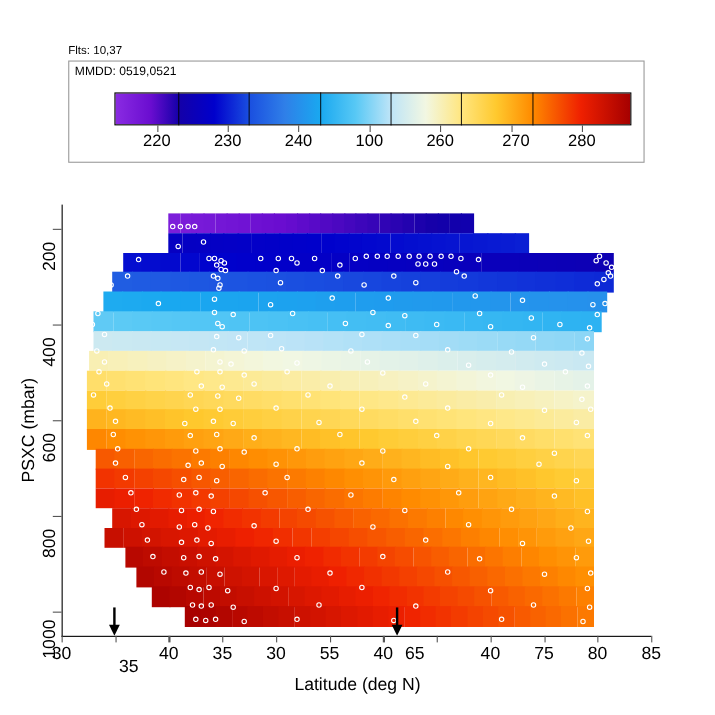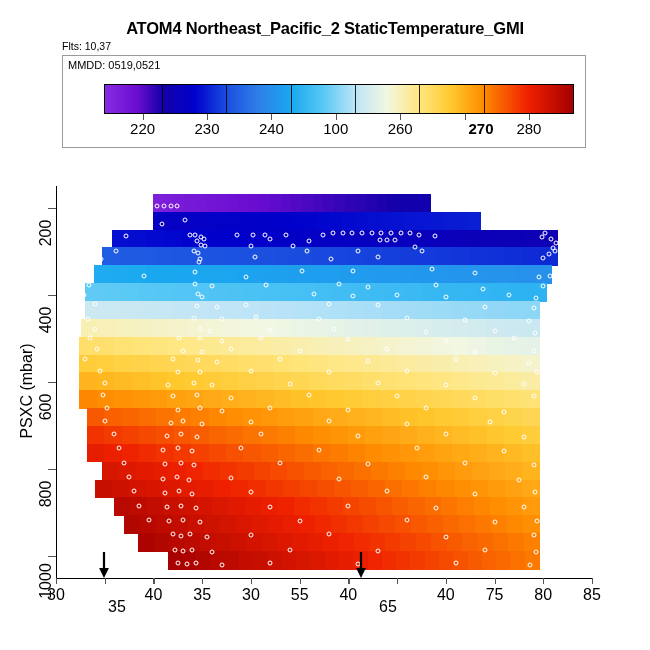--- a/index.html
+++ b/index.html
@@ -59,21 +59,20 @@
     position:absolute;left:-53px;top:382px;width:160px;text-align:center;font-size:16px;
     transform:rotate(-90deg);transform-origin:50% 50%;
   }
   .arrow{position:absolute;width:13px;height:26px;transform:translateX(-50%);}
 </style>
 </head>
 <body>
 
 <div class="root">
 
-  <div id="chart-title">ATOM4 Northeast_Pacific_2 StaticTemperature_GMI</div>
   <div id="flights-label">Flts: 10,37</div>
 
   <div id="colorbar-panel">
     <div id="mmdd-label">MMDD: 0519,0521</div>
     <div id="colorbar-wrap">
       <div id="colorbar-gradient" style="background: linear-gradient(to right, rgb(138, 43, 226) 0%, rgb(106, 13, 208) 6.85%, rgb(20, 0, 168) 12.33%, rgb(0, 0, 204) 19.18%, rgb(26, 79, 224) 26.03%, rgb(47, 127, 232) 32.88%, rgb(25, 168, 240) 39.73%, rgb(87, 200, 245) 46.58%, rgb(189, 228, 247) 53.42%, rgb(242, 247, 226) 60.27%, rgb(255, 230, 128) 67.12%, rgb(255, 201, 46) 73.97%, rgb(255, 140, 0) 80.82%, rgb(239, 32, 0) 90.41%, rgb(165, 0, 0) 100%);"></div>
     <div class="cb-sep" style="left: 57.9452px;"></div>
         <div class="cb-sep" style="left: 122.329px;"></div>
         <div class="cb-sep" style="left: 186.712px;"></div>
         <div class="cb-sep" style="left: 251.096px;"></div>
@@ -83,21 +82,21 @@
         <div class="cb-ticklabel" style="left: 38.6301px;">220</div>
         <div class="cb-tick" style="left: 103.014px;"></div>
         <div class="cb-ticklabel" style="left: 103.014px;">230</div>
         <div class="cb-tick" style="left: 167.397px;"></div>
         <div class="cb-ticklabel" style="left: 167.397px;">240</div>
         <div class="cb-tick" style="left: 231.781px;"></div>
         <div class="cb-ticklabel" style="left: 231.781px;">100</div>
         <div class="cb-tick" style="left: 296.164px;"></div>
         <div class="cb-ticklabel" style="left: 296.164px;">260</div>
         <div class="cb-tick" style="left: 360.548px;"></div>
-        <div class="cb-ticklabel" style="left: 377px; font-weight: bold;">270</div>
+        <div class="cb-ticklabel" style="left: 365px;">270</div>
         <div class="cb-tick" style="left: 424.932px;"></div>
         <div class="cb-ticklabel" style="left: 424.932px;">280</div>
       </div>
   </div>
 
   <div id="plot-frame">
     <div id="plot-canvas">
         <div class="cell" style="left: 97.0545px; top: 7.84px; width: 11.445px; height: 18.4578px; background: rgb(124, 30, 218);"></div>
         <div class="cell" style="left: 107.7px; top: 7.84px; width: 11.445px; height: 18.4578px; background: rgb(122, 28, 217);"></div>
         <div class="cell" style="left: 118.345px; top: 7.84px; width: 11.445px; height: 18.4578px; background: rgb(120, 26, 216);"></div>
@@ -897,38 +896,39 @@
         <div class="pt" style="left: 214.4px; top: 377.191px;"></div>
         <div class="pt" style="left: 302.109px; top: 378.062px;"></div>
         <div class="pt" style="left: 399.564px; top: 376.756px;"></div>
         <div class="pt" style="left: 473.629px; top: 378.933px;"></div>
       </div>
   </div>
 
   <div id="axis-x-line"></div>
   <div id="axis-y-line"></div>
 
+  <div id="axis-x-title">Latitude (deg N)</div>
   <div id="axis-y-title">PSXC (mbar)</div>
 
 <div class="xtick" style="left: 56px;"></div>
     <div class="xticklabel" style="left: 56px;">30</div>
     <div class="xtick" style="left: 104.727px;"></div>
     <div class="xticklabel" style="left: 117px; margin-top: 12px;">35</div>
     <div class="xtick" style="left: 153.455px;"></div>
     <div class="xticklabel" style="left: 153.455px;">40</div>
     <div class="xtick" style="left: 202.182px;"></div>
     <div class="xticklabel" style="left: 202.182px;">35</div>
     <div class="xtick" style="left: 250.909px;"></div>
     <div class="xticklabel" style="left: 250.909px;">30</div>
     <div class="xtick" style="left: 299.636px;"></div>
     <div class="xticklabel" style="left: 299.636px;">55</div>
     <div class="xtick" style="left: 348.364px;"></div>
     <div class="xticklabel" style="left: 348.364px;">40</div>
     <div class="xtick" style="left: 397.091px;"></div>
-    <div class="xticklabel" style="left: 388px; margin-top: 12px;">65</div>
+    <div class="xticklabel" style="left: 377px;">65</div>
     <div class="xtick" style="left: 445.818px;"></div>
     <div class="xticklabel" style="left: 445.818px;">40</div>
     <div class="xtick" style="left: 494.545px;"></div>
     <div class="xticklabel" style="left: 494.545px;">75</div>
     <div class="xtick" style="left: 543.273px;"></div>
     <div class="xticklabel" style="left: 543.273px;">80</div>
     <div class="xtick" style="left: 592px;"></div>
     <div class="xticklabel" style="left: 592px;">85</div>
     <div class="ytick" style="top: 207.778px;"></div>
     <div class="yticklabel" style="top: 207.778px; left: -4px; width: 50px;">200</div>

